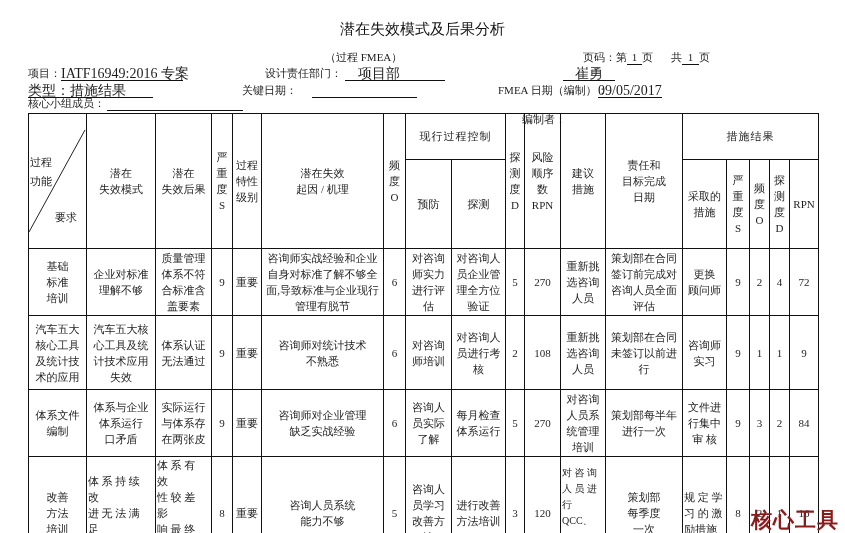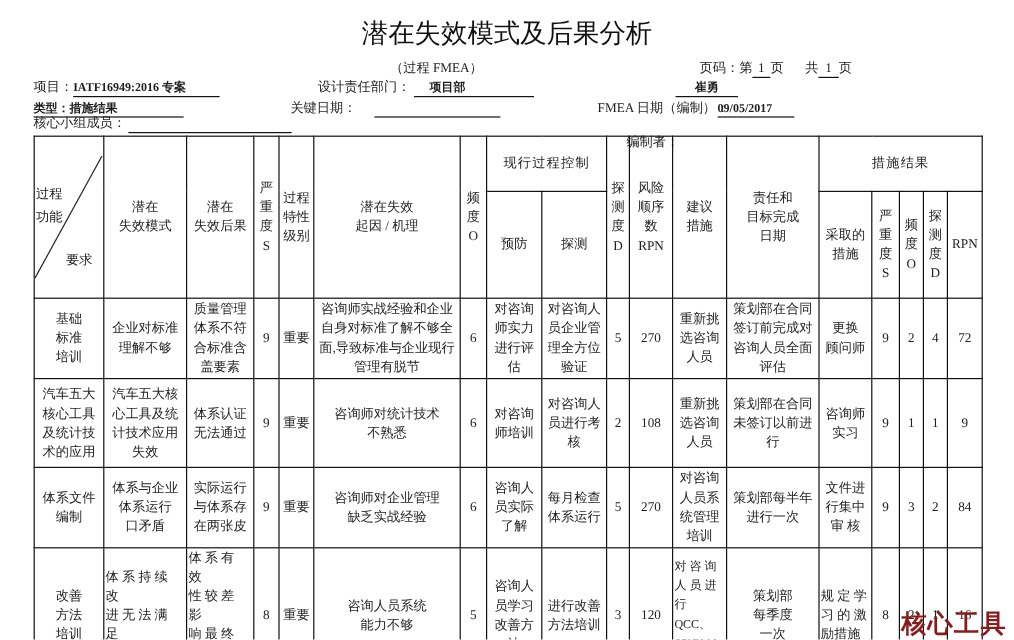--- a/index.html
+++ b/index.html
@@ -3,22 +3,22 @@
 <meta charset="utf-8">
 <style>
   html, body { margin:0; padding:0; }
   body {
     width:845px; height:533px; position:relative; overflow:hidden;
     background:#ffffff; color:#1e1e1e;
     font-family:"Liberation Serif", "DejaVu Serif", serif;
   }
   .abs { position:absolute; white-space:nowrap; font-size:11px; line-height:13px; }
   .title { position:absolute; left:0; top:17px; width:845px; text-align:center;
-           font-family:"DejaVu Sans", sans-serif; font-size:22px; line-height:24px; color:#111; }
-  .ul { position:absolute; height:13px; border-bottom:1px solid #111; font-size:10px; line-height:13px; white-space:nowrap;font-weight:bold; }
+           font-family:"DejaVu Sans", sans-serif; font-size:15px; line-height:24px; color:#111; }
+  .ul { position:absolute; height:13px; border-bottom:1px solid #111; font-size:14px; line-height:13px; white-space:nowrap; }
   .ul.center { text-align:center; }
   .ul.right { }
   .inline-ul { display:inline-block; border-bottom:1px solid #111; text-align:center; height:13px; vertical-align:top; }
 
   table.fmea {
     position:absolute; left:28px; top:113px; width:790px;
     border-collapse:collapse; table-layout:fixed;
     font-size:11px; line-height:16px; color:#1e1e1e;
   }
   table.fmea td {

